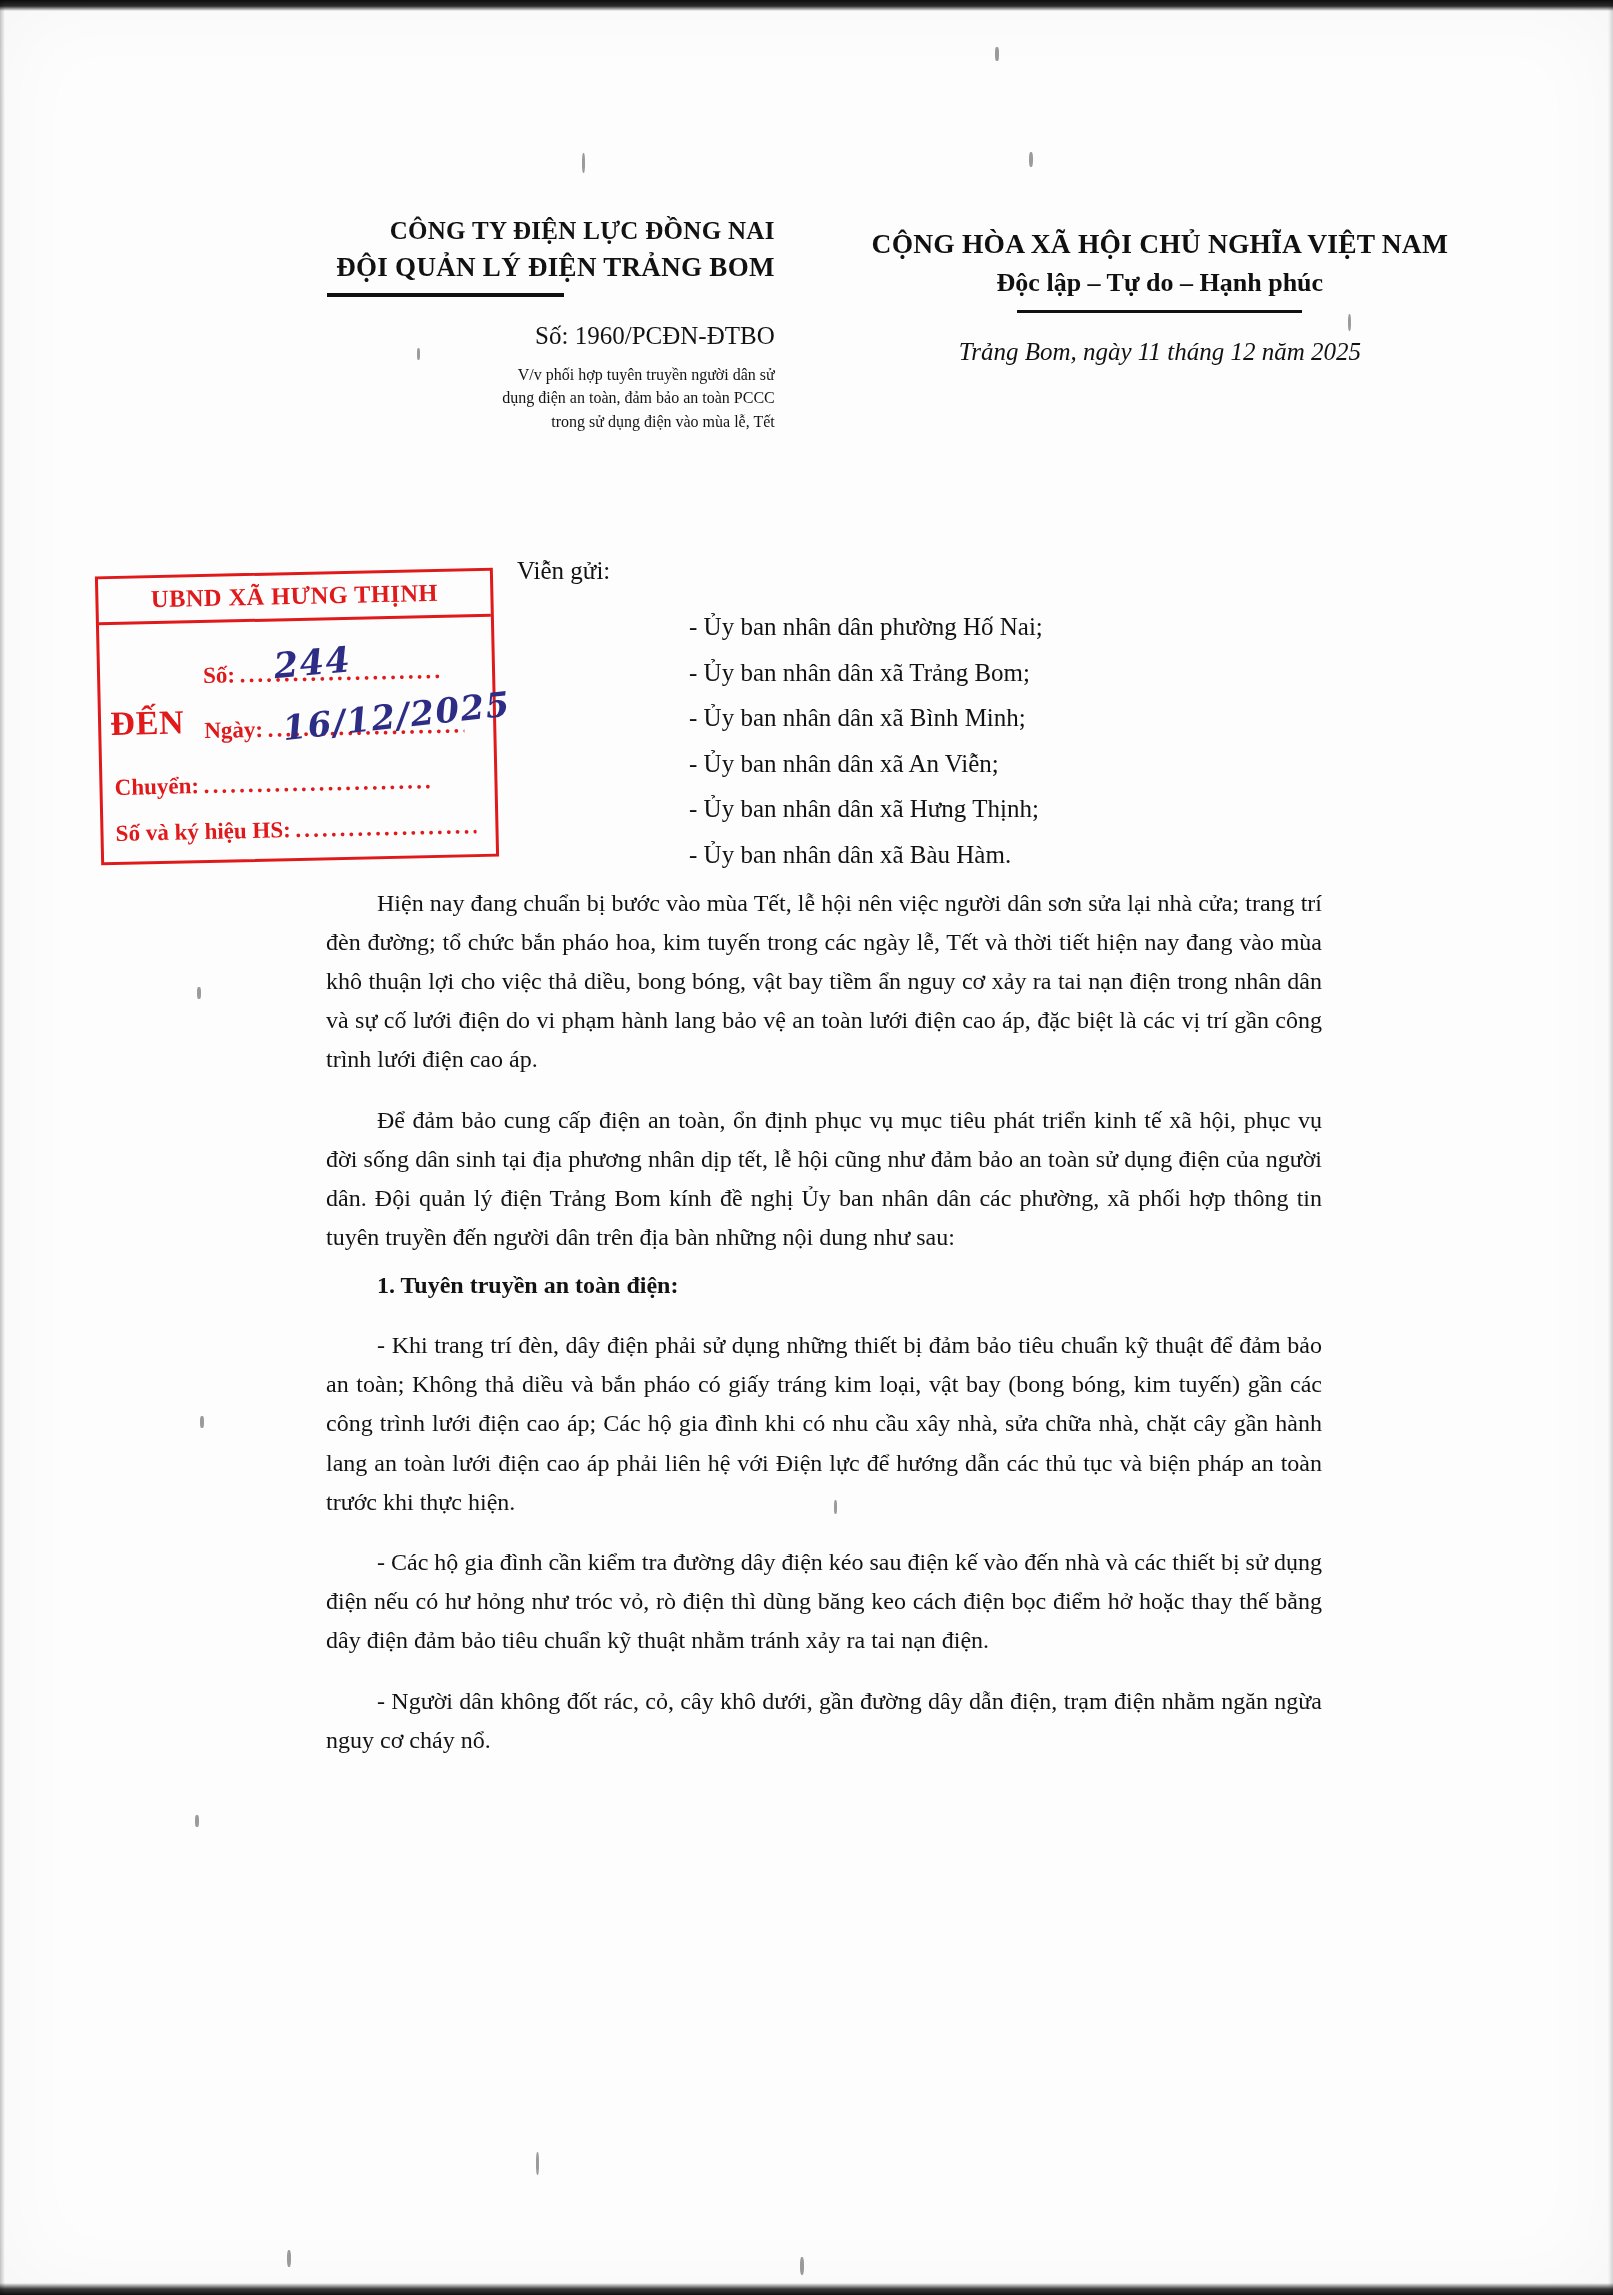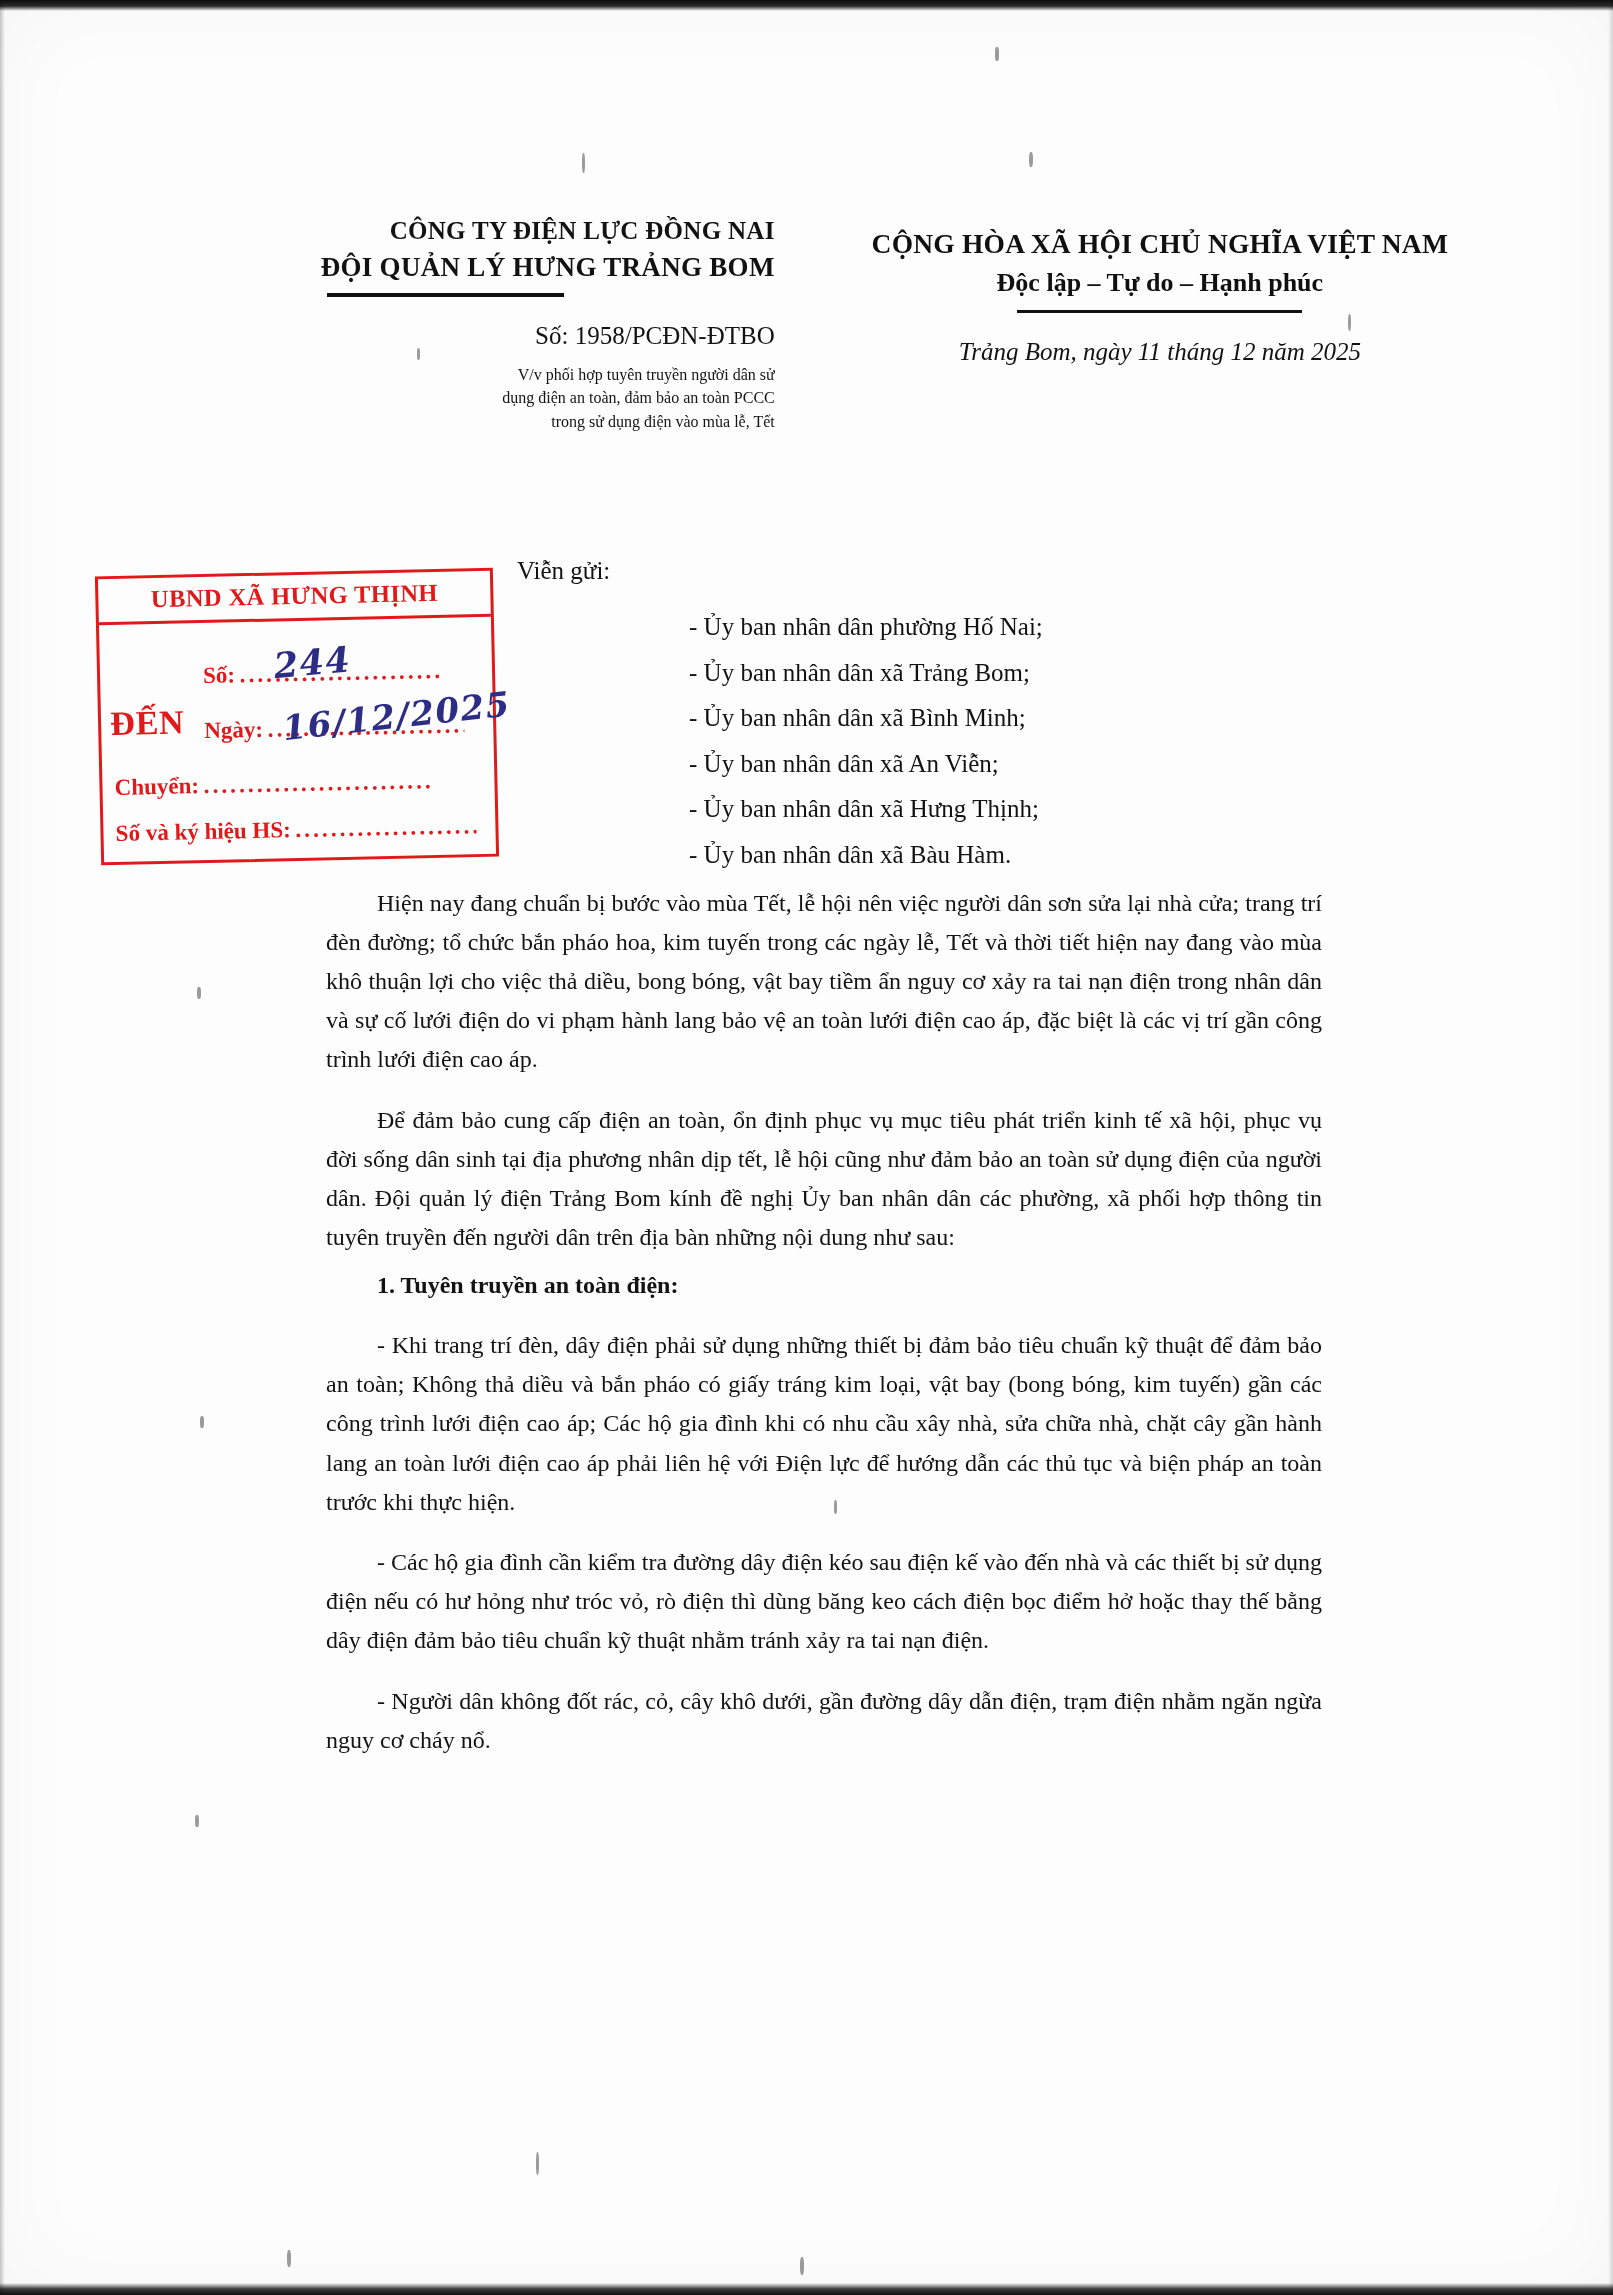--- a/index.html
+++ b/index.html
@@ -262,23 +262,23 @@
   <div class="speck" style="left:195px; top:1815px; width:3.8px; height:12.2px;"></div>
   <div class="speck" style="left:536px; top:2152px; width:3.1px; height:23px;"></div>
   <div class="speck" style="left:287px; top:2250px; width:3.8px; height:17px;"></div>
   <div class="speck" style="left:800px; top:2257px; width:3.8px; height:18.4px;"></div>
   <div class="speck" style="left:834px; top:1500px; width:3.1px; height:13.8px;"></div>
 
   <div class="header">
 
     <div class="hdr-left">
       <div class="org-line1">CÔNG TY ĐIỆN LỰC ĐỒNG NAI</div>
-      <div class="org-line2">ĐỘI QUẢN LÝ HƯNG TRẢNG BOM</div>
+      <div class="org-line2">ĐỘI QUẢN LÝ ĐIỆN TRẢNG BOM</div>
       <div class="rule rule-left"></div>
-      <div class="doc-no">Số: 1958/PCĐN-ĐTBO</div>
+      <div class="doc-no">Số: 1960/PCĐN-ĐTBO</div>
       <div class="subject">
         <div>V/v phối hợp tuyên truyền người dân sử</div>
         <div>dụng điện an toàn, đảm bảo an toàn PCCC</div>
         <div>trong sử dụng điện vào mùa lễ, Tết</div>
       </div>
     </div>
 
     <div class="hdr-right">
       <div class="nation-line1">CỘNG HÒA XÃ HỘI CHỦ NGHĨA VIỆT NAM</div>
       <div class="nation-line2">Độc lập – Tự do – Hạnh phúc</div>

